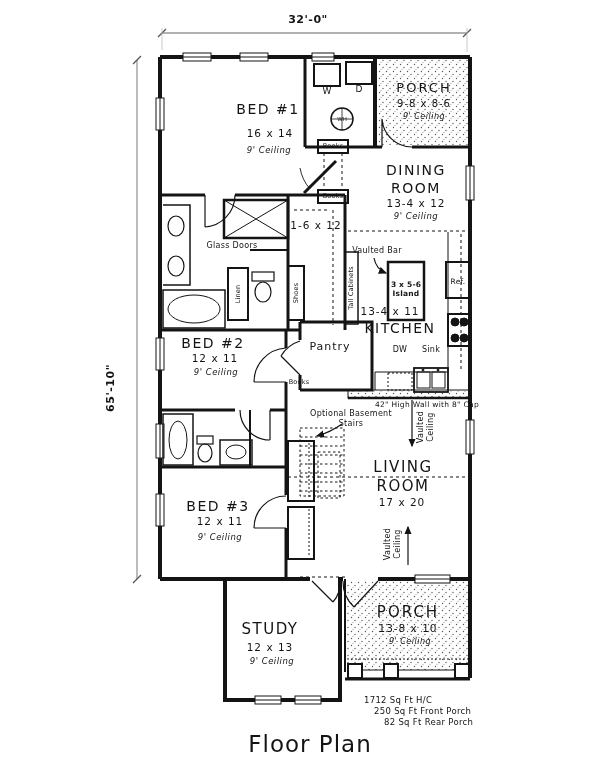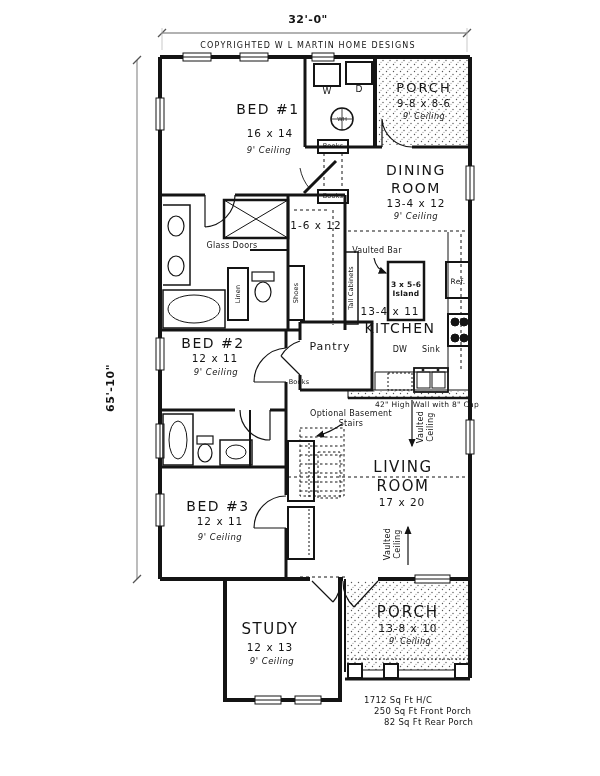--- a/index.html
+++ b/index.html
@@ -225,21 +225,20 @@
     <g stroke="#141414" stroke-width="1.2" fill="none">
       <path d="M374,258 Q376,269 386,273" marker-end="url(#ah)"></path>
       <path d="M342,424 Q331,432 317,436" marker-end="url(#ah)"></path>
       <path d="M412,400 V446" marker-end="url(#ah)"></path>
       <path d="M408,565 V527" marker-end="url(#ah)"></path>
     </g>
   </svg>
 
   <span class="lbl dim-label" style="left:308px;top:20px;">32'-0"</span>
   <span class="lbl dim-label vert" style="left:111px;top:388px;">65'-10"</span>
-  <span class="lbl copyright" style="left:308px;top:46px;">COPYRIGHTED W L MARTIN HOME DESIGNS</span>
 
   <span class="lbl room" style="left:268px;top:110px;">BED #1</span>
   <span class="lbl dims" style="left:270px;top:134px;">16 x 14</span>
   <span class="lbl ceil" style="left:269px;top:150px;">9' Ceiling</span>
 
   <span class="lbl porch-name" style="left:424px;top:88px;">PORCH</span>
   <span class="lbl dims" style="left:424px;top:104px;font-size:10px;">9-8 x 8-6</span>
   <span class="lbl ceil" style="left:424px;top:117px;font-size:8px;">9' Ceiling</span>
 
   <span class="lbl room" style="left:416px;top:179px;">DINING
@@ -295,13 +294,14 @@
   <span class="lbl ceil" style="left:272px;top:661px;">9' Ceiling</span>
 
   <span class="lbl big-room" style="left:408px;top:612px;letter-spacing:2px;">PORCH</span>
   <span class="lbl dims" style="left:408px;top:629px;">13-8 x 10</span>
   <span class="lbl ceil" style="left:410px;top:642px;font-size:8px;">9' Ceiling</span>
 
   <span class="lbl-left footer" style="left:364px;top:700px;">1712 Sq Ft H/C</span>
   <span class="lbl-left footer" style="left:374px;top:711px;">250 Sq Ft Front Porch</span>
   <span class="lbl-left footer" style="left:384px;top:722px;">82 Sq Ft Rear Porch</span>
 
+  <span class="lbl title" style="left:310px;top:744px;">Floor Plan</span>
 </div>
 
 </body></html>

